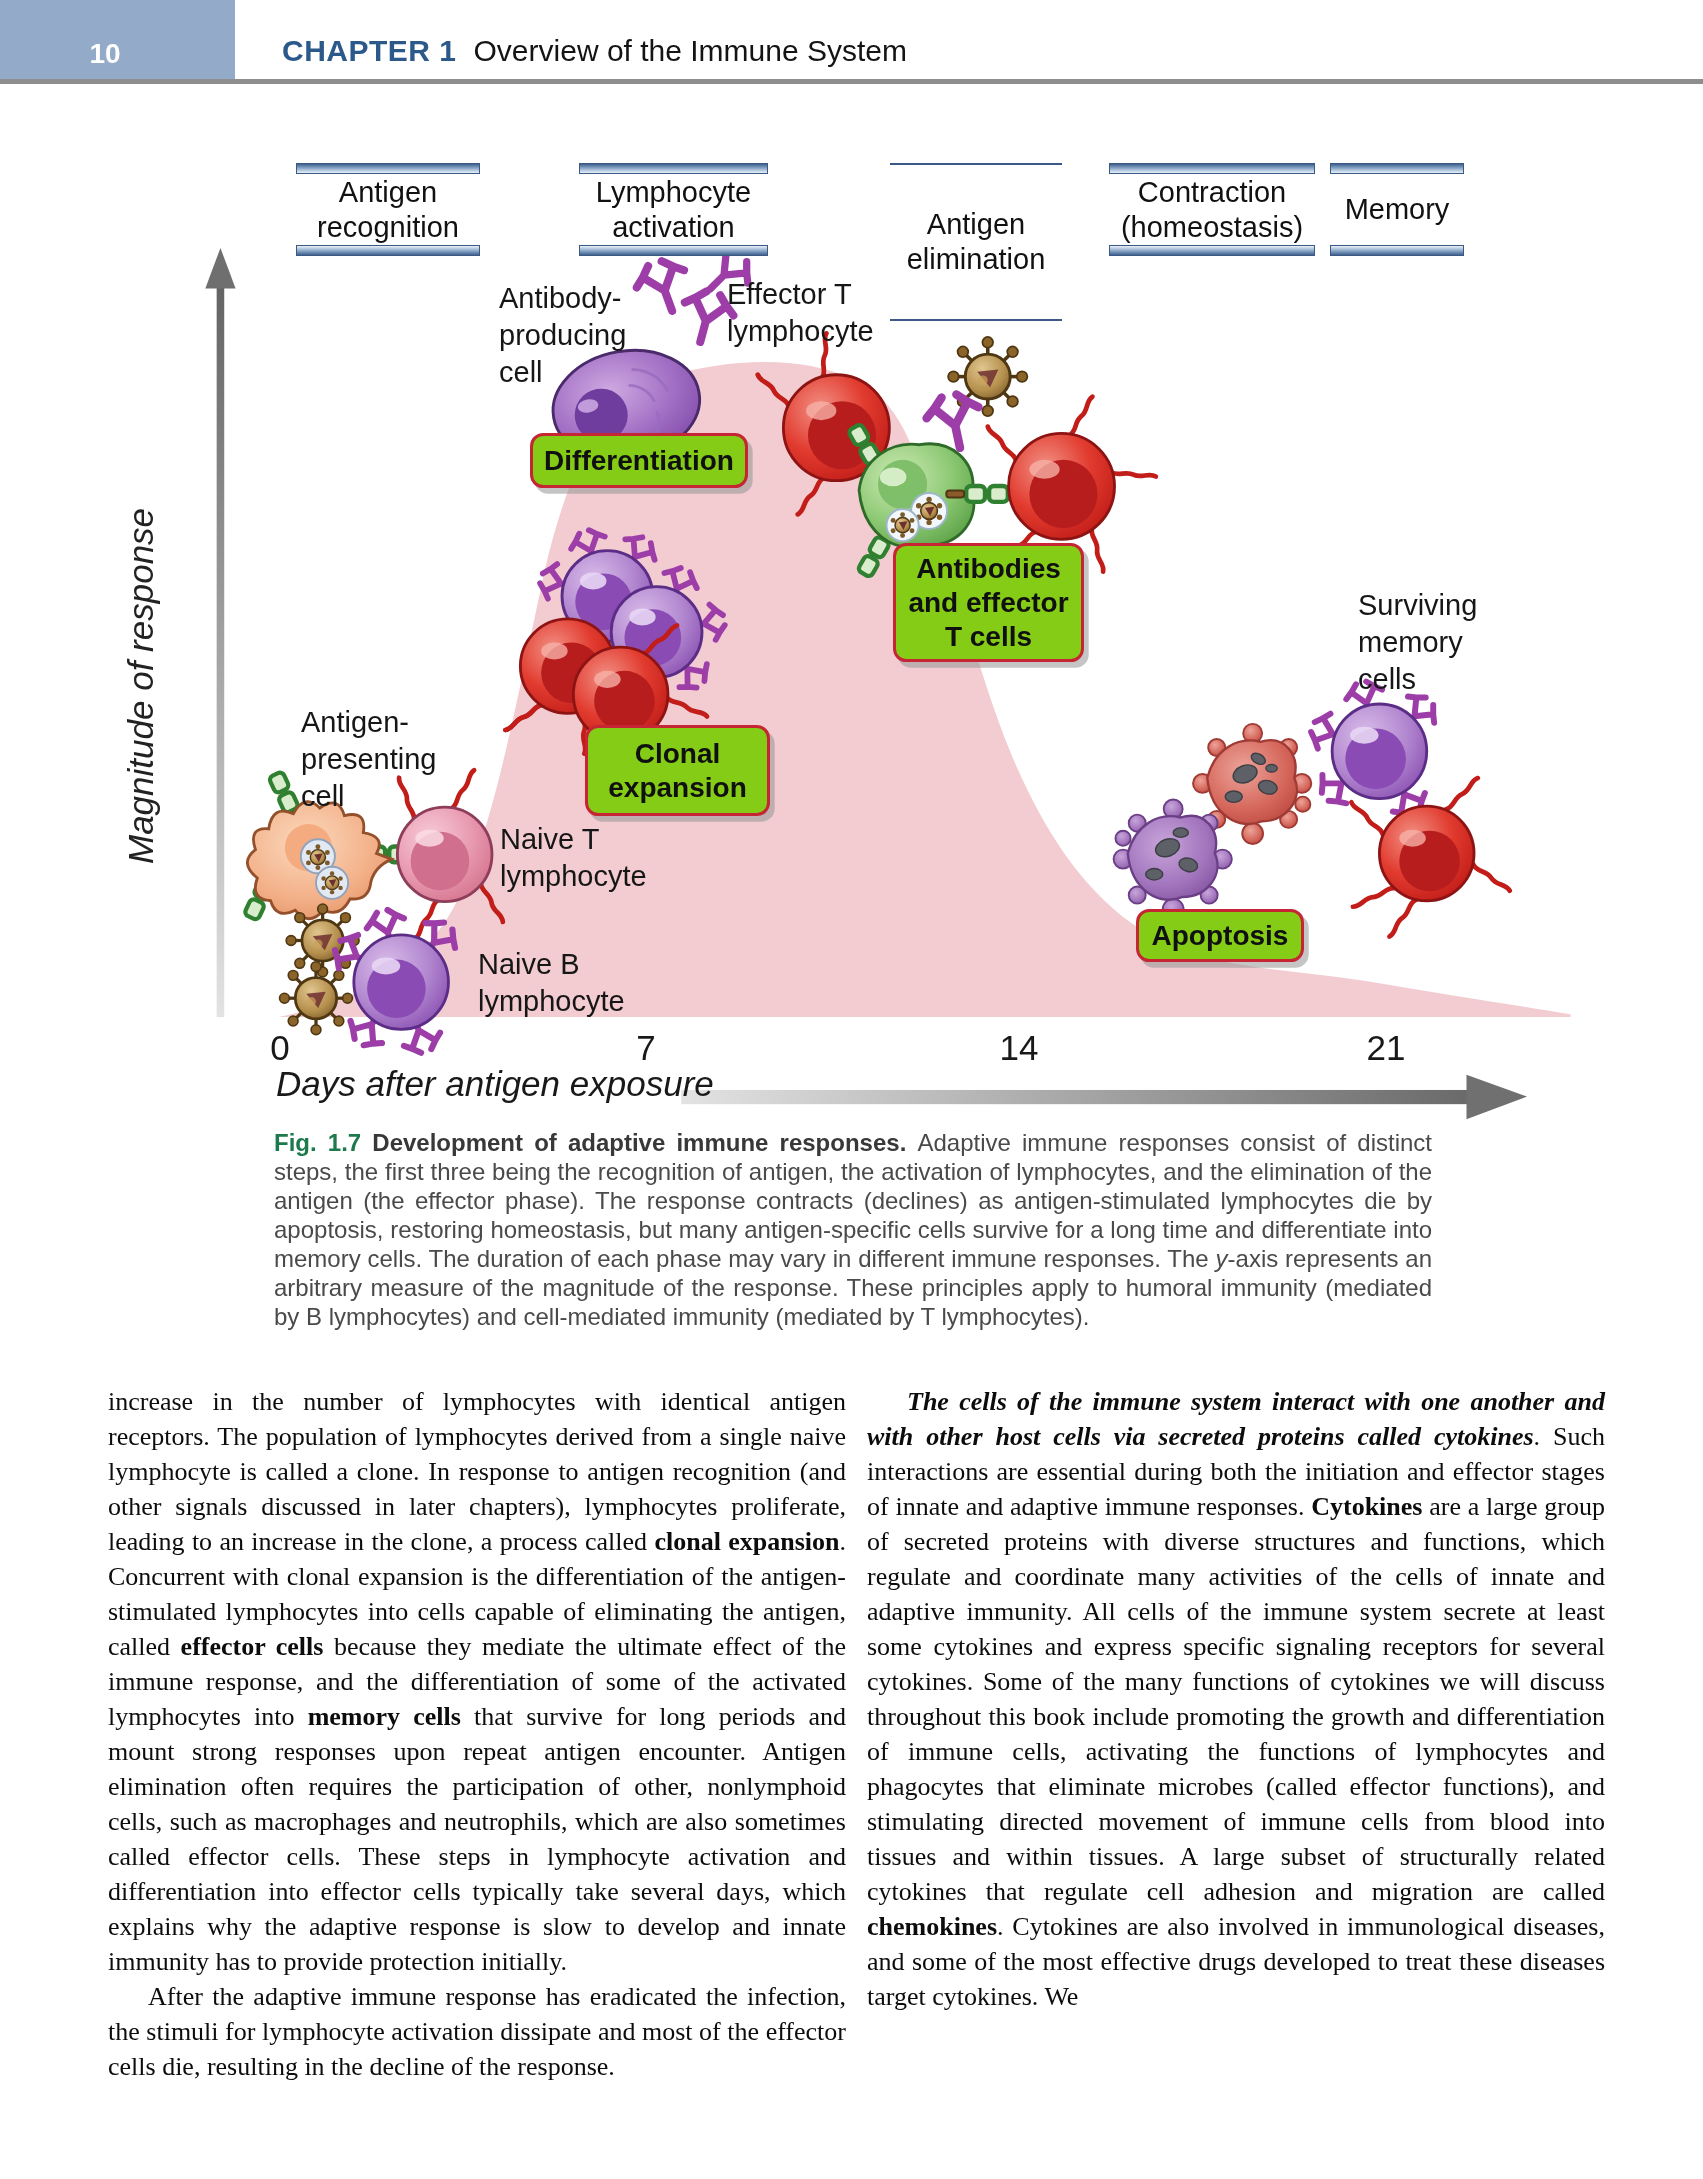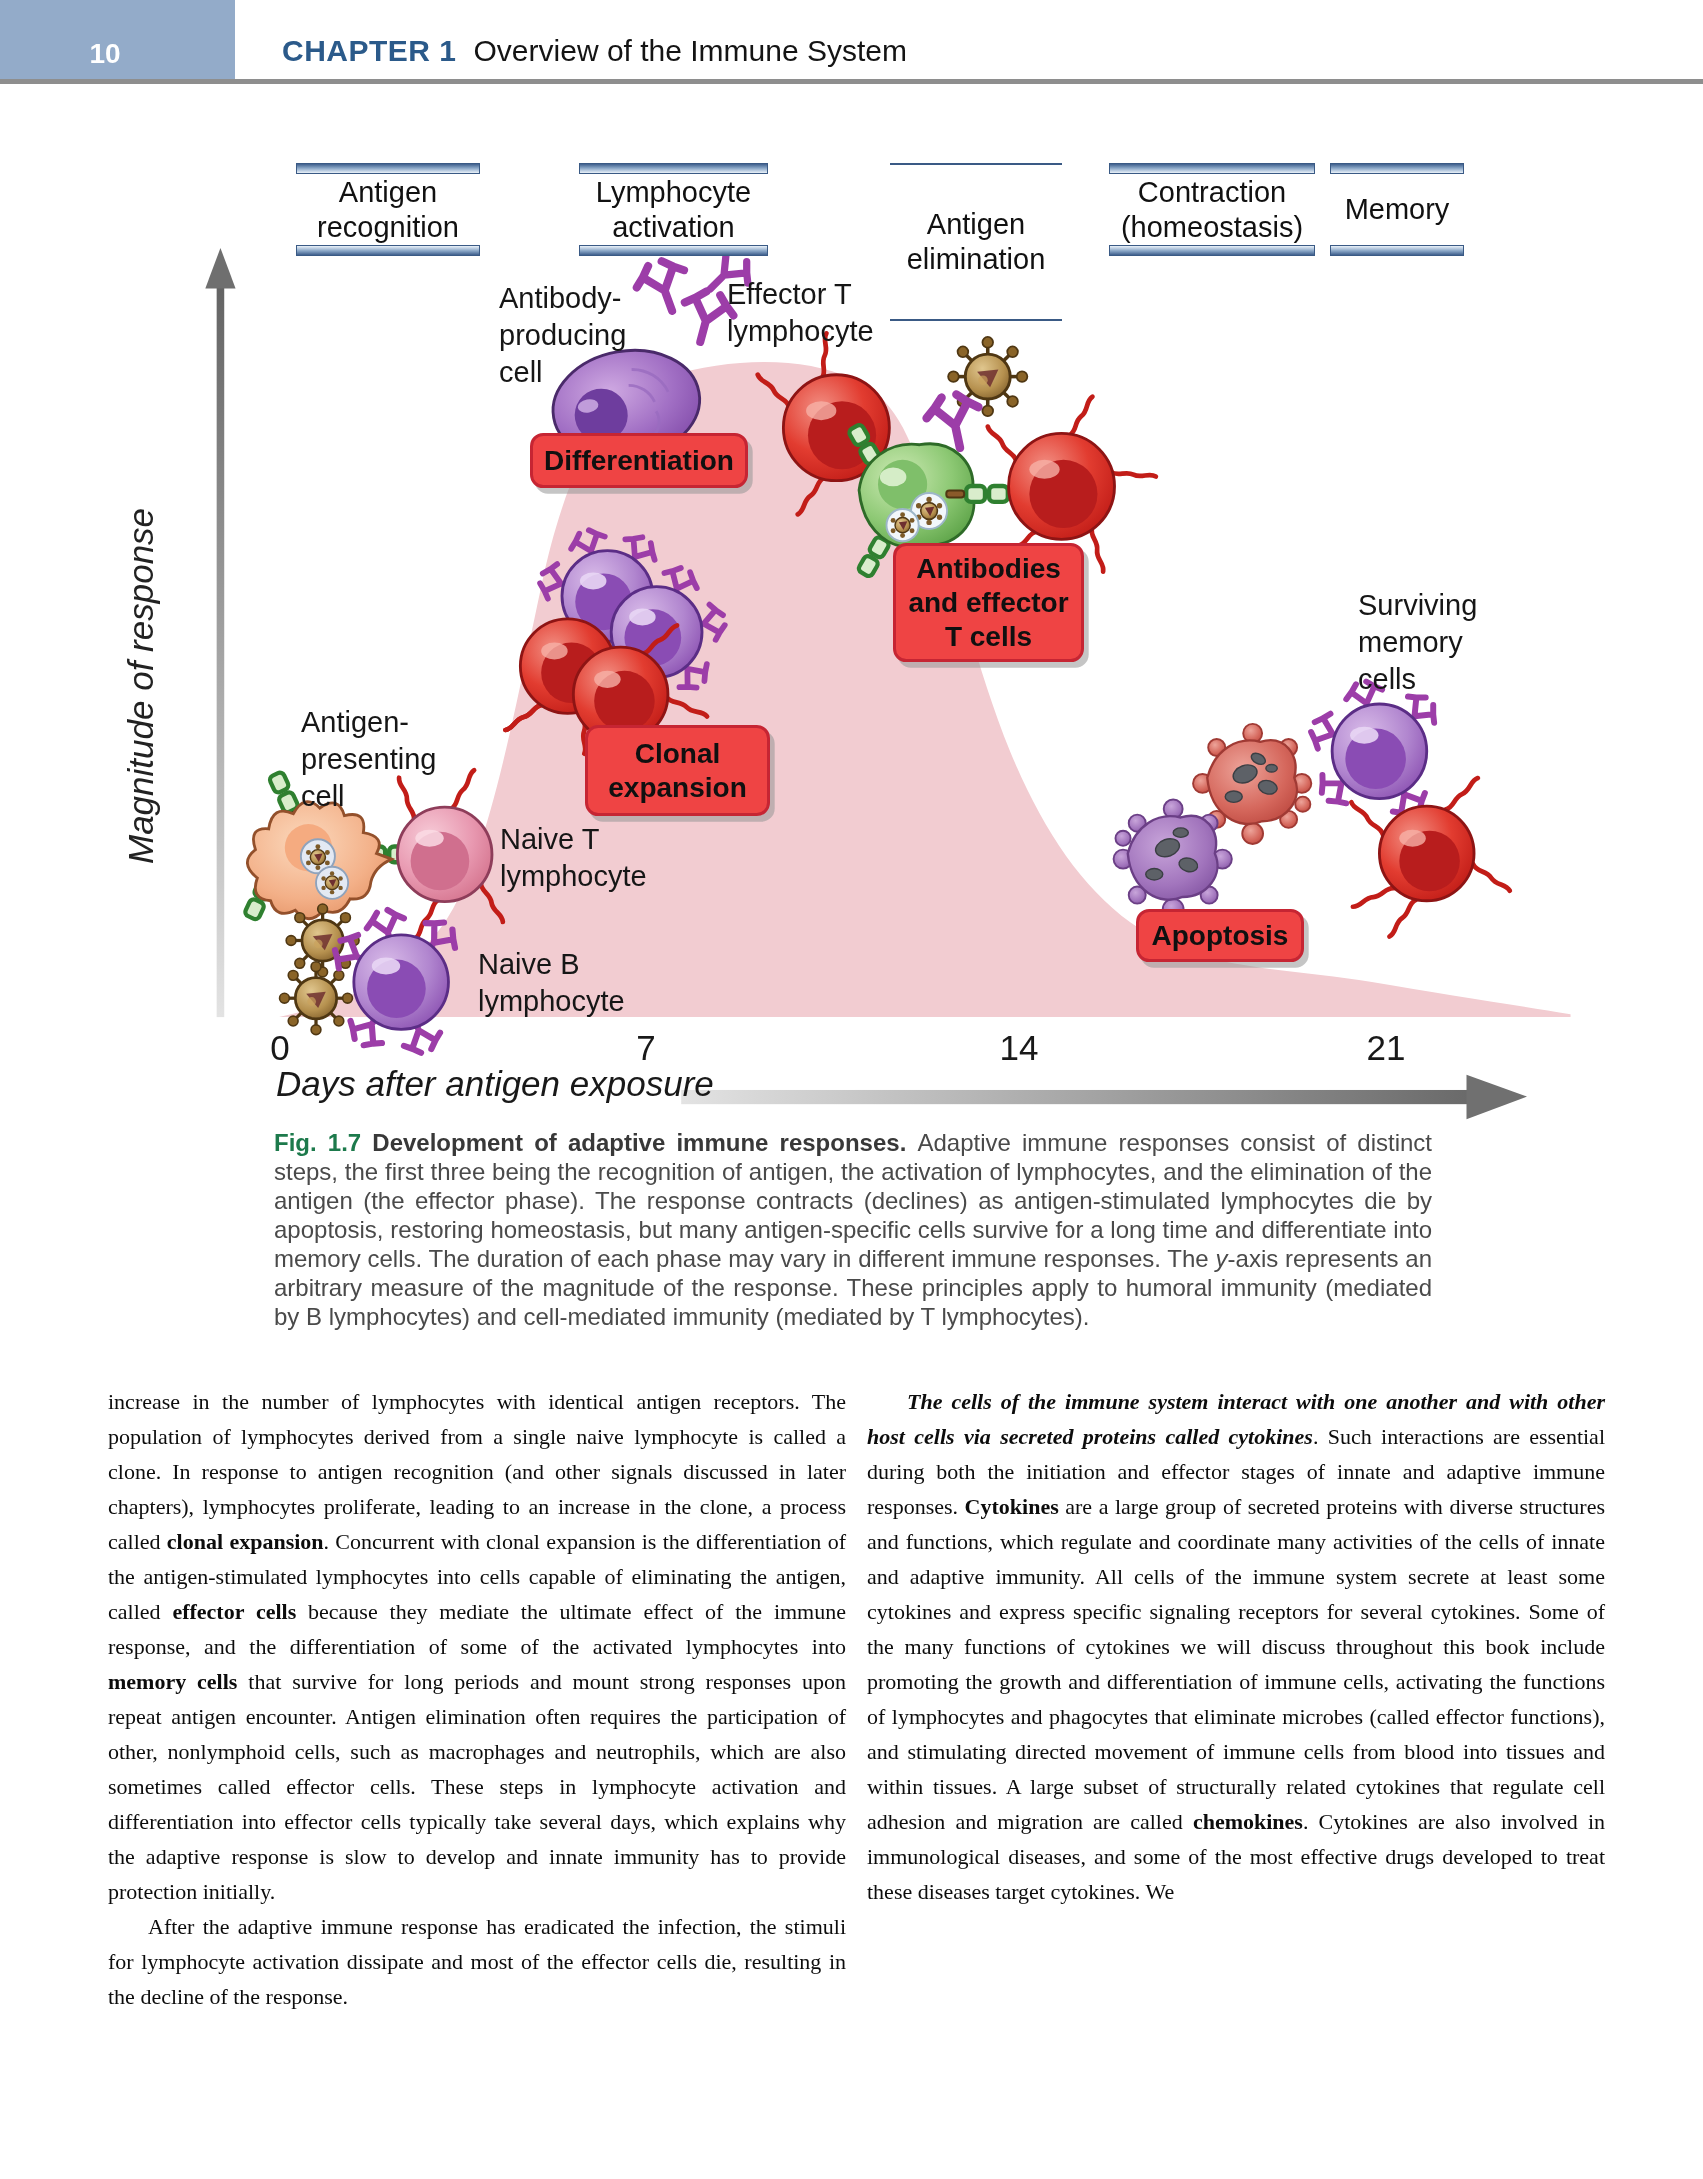--- a/index.html
+++ b/index.html
@@ -21,41 +21,41 @@
   .phase{position:absolute;top:163px;height:93px;display:flex;flex-direction:column;
          justify-content:space-between;}
   .phase .bar{height:11.4px;border:0.9px solid #3a5a85;box-sizing:border-box;}
   .phase .bar.top{background:linear-gradient(180deg,#3f5f8c 0%,#88a5c6 45%,#e9f1f9 100%);}
   .phase .bar.bot{background:linear-gradient(180deg,#e9f1f9 0%,#88a5c6 55%,#3f5f8c 100%);}
   .phase-label{flex:1;display:flex;align-items:center;justify-content:center;text-align:center;
                font-size:29px;line-height:35px;color:#111;}
 
   
   .cell-label{position:absolute;font-size:29px;line-height:37px;color:#161616;white-space:pre-line;}
-  .pbox{position:absolute;background:#ef4444;border:3.8px solid #c62533;border-radius:13.2px;
+  .pbox{position:absolute;background:#84cc16;border:3.8px solid #c62533;border-radius:13.2px;
         box-shadow:4.7px 5.7px 0 rgba(150,150,150,.55);font-weight:bold;font-size:28px;line-height:34px;
         color:#101010;display:flex;align-items:center;justify-content:center;text-align:center;
         padding:7.6px 9.5px;box-sizing:border-box;}
   .ytitle{position:absolute;left:119px;top:397px;height:577px;width:44px;display:flex;align-items:center;
           justify-content:center;writing-mode:vertical-rl;transform:rotate(180deg);
           font-style:italic;font-size:35px;color:#222;}
   .xtick{position:absolute;top:1028px;transform:translateX(-50%);font-size:35px;color:#191919;}
   .xtitle{position:absolute;left:276px;top:1064px;font-style:italic;font-size:35px;color:#191919;}
 
   
   .caption{position:absolute;left:274px;top:1128px;width:1158px;font-size:24px;line-height:29px;
            color:#4a4a4a;}
   .rich p{margin:0;text-align:justify;}
   .rich p.ind{text-indent:40px;}
   .rich .b{font-weight:bold;}
   .rich .i{font-style:italic;}
 
   
   .bodycol{position:absolute;top:1384px;width:738px;font-family:"Liberation Serif",serif;
-           font-size:22px;line-height:35px;color:#0c0c0c;}
+           font-size:26px;line-height:35px;color:#0c0c0c;}
   #col-left{left:108px;}
   #col-right{left:867px;}
 
   .figsvg{position:absolute;left:0;top:0;}
 </style>
 </head>
 <body>
 
 <div class="page">
 

